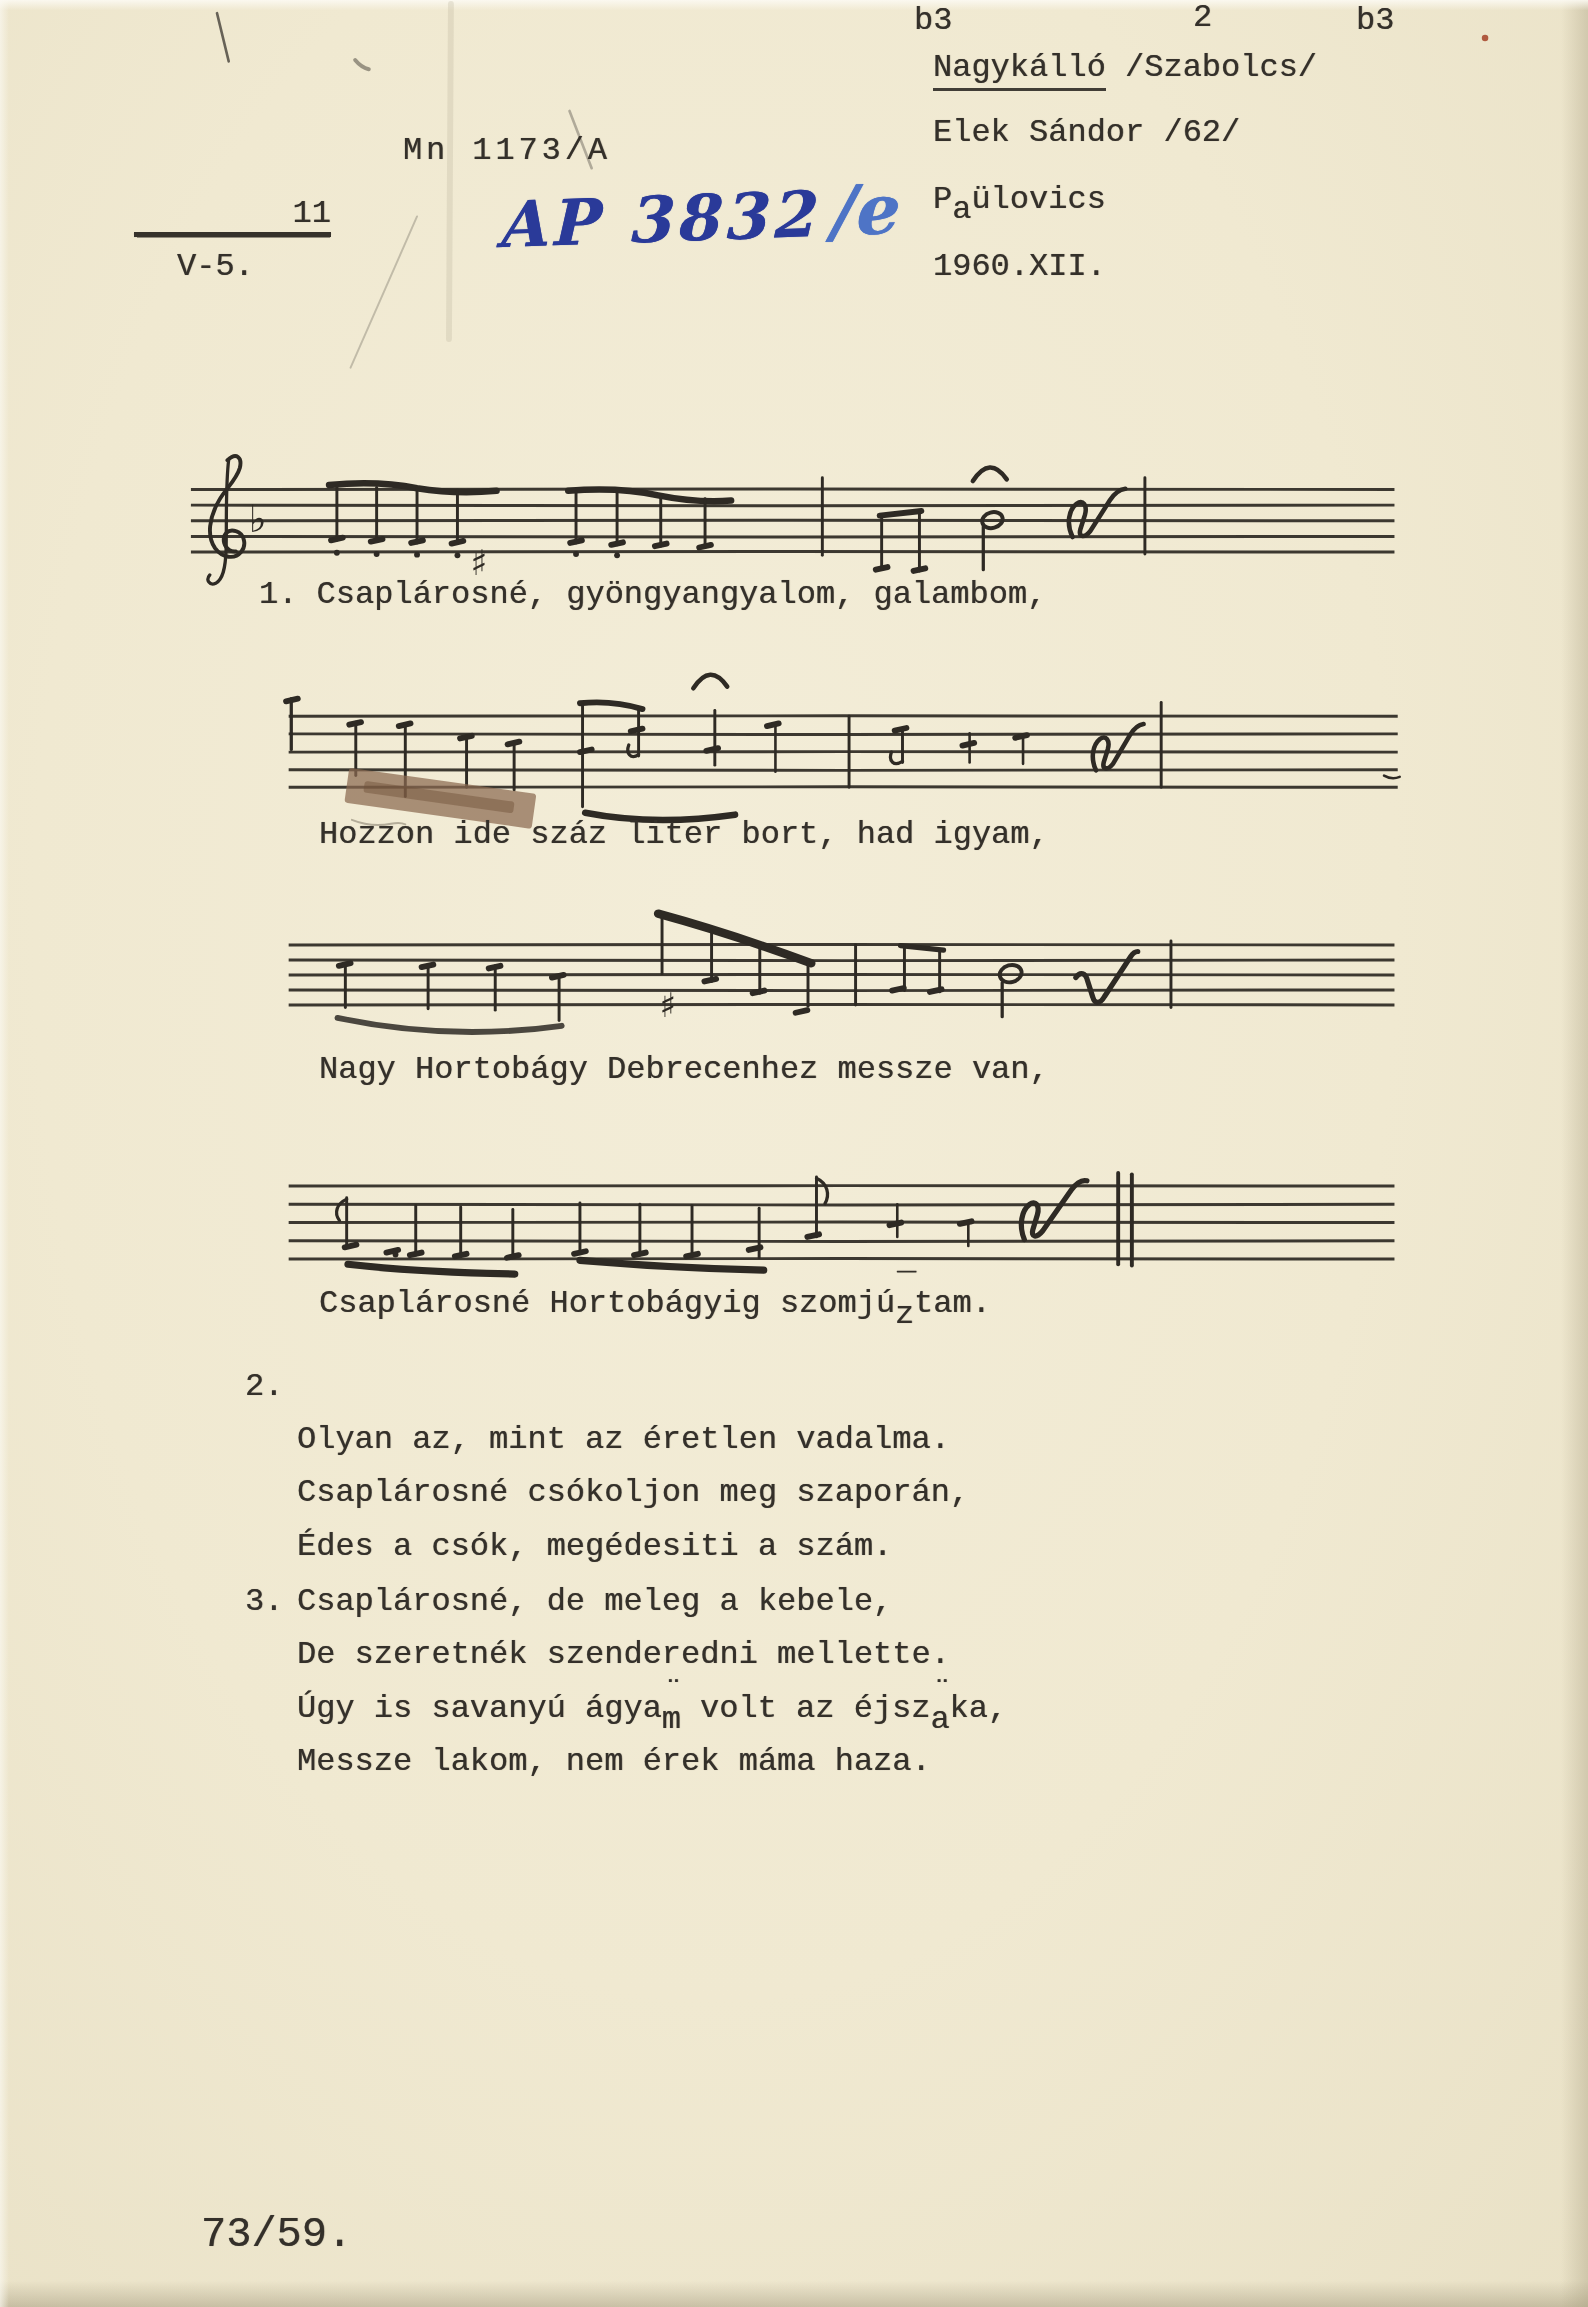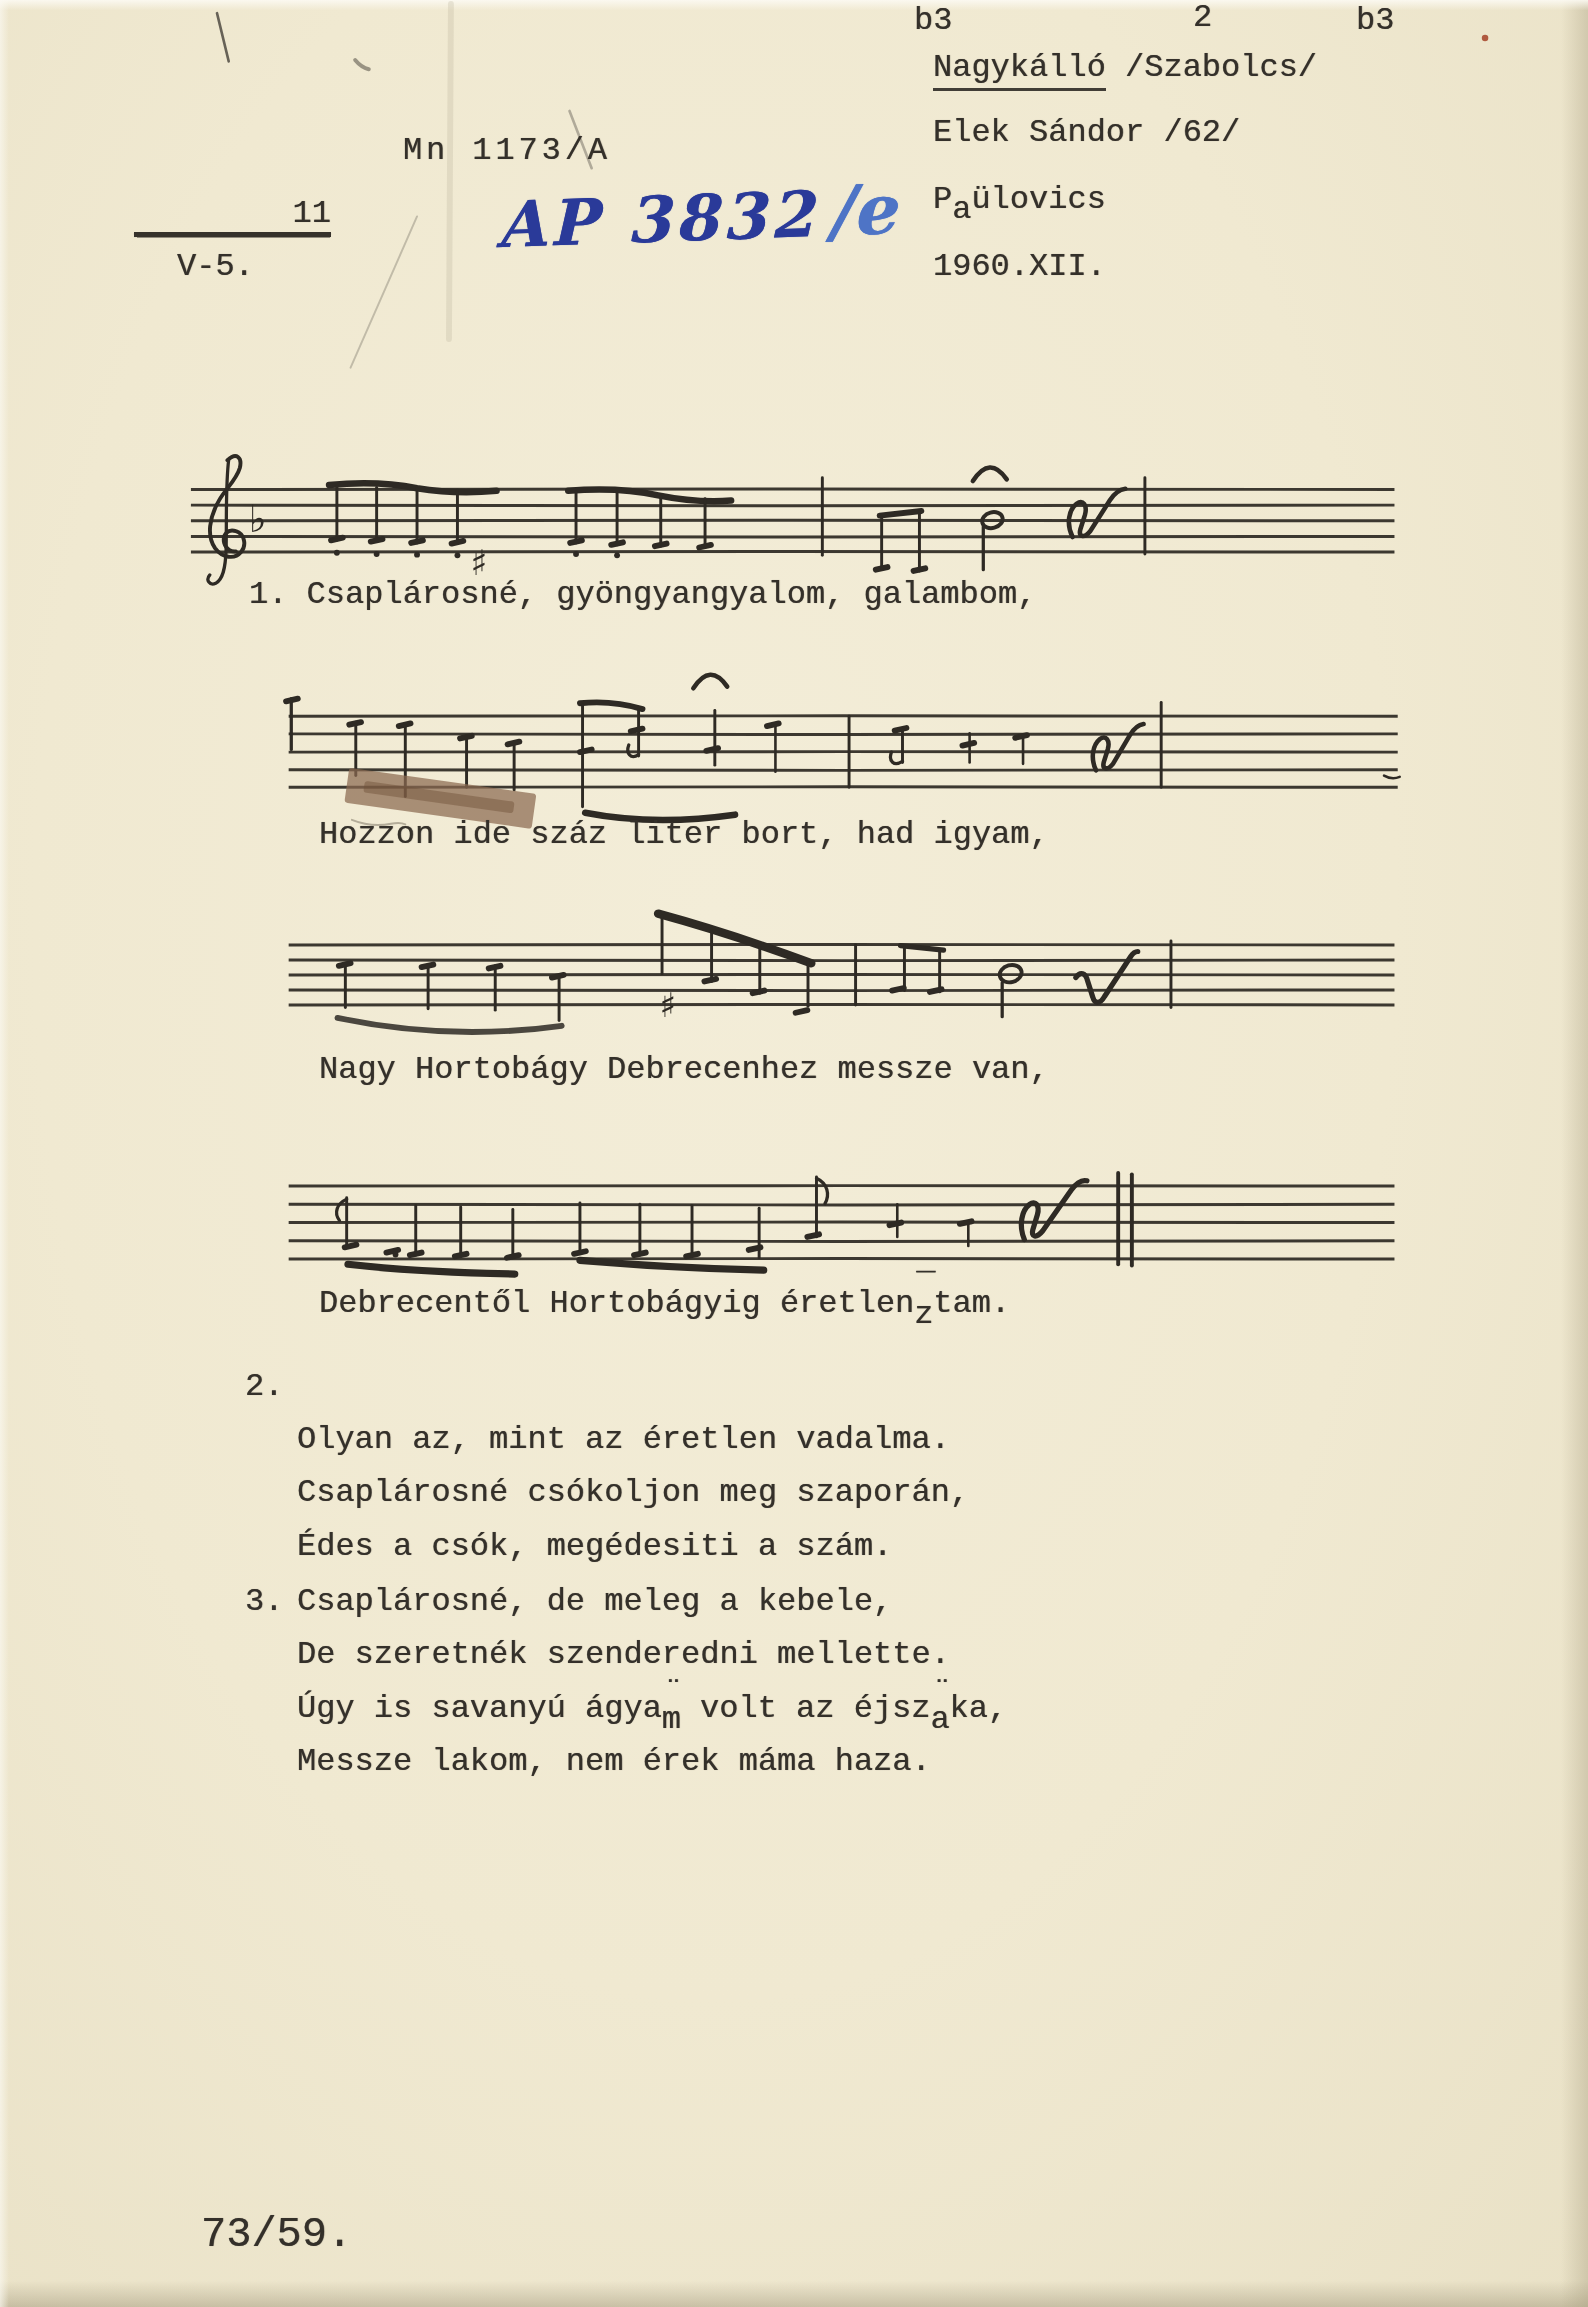--- a/index.html
+++ b/index.html
@@ -220,24 +220,24 @@
   <div class="typed" style="left:933px;top:182px"><span>P</span><span class="sub">a</span><span>ülovics</span></div>
   <div class="typed" style="left:933px;top:249px">1960.XII.</div>
 
   <div class="typed" style="left:403px;top:133px;letter-spacing:3.9px">Mn 1173/A</div>
   <div class="typed center" style="left:134px;top:196px;width:197px">11</div>
   <div class="rule" style="left:134px;top:232px;width:197px;height:5.2px"></div>
   <div class="typed" style="left:177px;top:249px">V-5.</div>
 
   <div class="hand" style="left:502px;top:175px"><span class="a">AP 3832</span><span class="b">/e</span></div>
 
-  <div class="typed" style="left:249px;top:577px">1. Csaplárosné, gyöngyangyalom, galambom,</div>
+  <div class="typed" style="left:259px;top:577px">1. Csaplárosné, gyöngyangyalom, galambom,</div>
   <div class="typed" style="left:319px;top:817px">Hozzon ide száz liter bort, had igyam,</div>
   <div class="typed" style="left:319px;top:1052px">Nagy Hortobágy Debrecenhez messze van,</div>
-  <div class="typed" style="left:319px;top:1286px"><span>Debrecentől Hortobágyig éretlen</span><span class="cell"><span class="top">¯</span><span class="bot">z</span></span><span>tam.</span></div>
+  <div class="typed" style="left:319px;top:1286px"><span>Csaplárosné Hortobágyig szomjú</span><span class="cell"><span class="top">¯</span><span class="bot">z</span></span><span>tam.</span></div>
 
   <div class="typed" style="left:245px;top:1369px">2.</div>
   <div class="typed" style="left:297px;top:1422px">Olyan az, mint az éretlen vadalma.</div>
   <div class="typed" style="left:297px;top:1475px">Csaplárosné csókoljon meg szaporán,</div>
   <div class="typed" style="left:297px;top:1529px">Édes a csók, megédesiti a szám.</div>
 
   <div class="typed" style="left:245px;top:1584px">3.</div>
   <div class="typed" style="left:297px;top:1584px">Csaplárosné, de meleg a kebele,</div>
   <div class="typed" style="left:297px;top:1637px">De szeretnék szenderedni mellette.</div>
   <div class="typed" style="left:297px;top:1691px"><span>Úgy is savanyú ágya</span><span class="cell"><span class="top">¨</span><span class="bot">m</span></span><span> volt az éjsz</span><span class="cell"><span class="top">¨</span><span class="bot">a</span></span><span>ka,</span></div>

